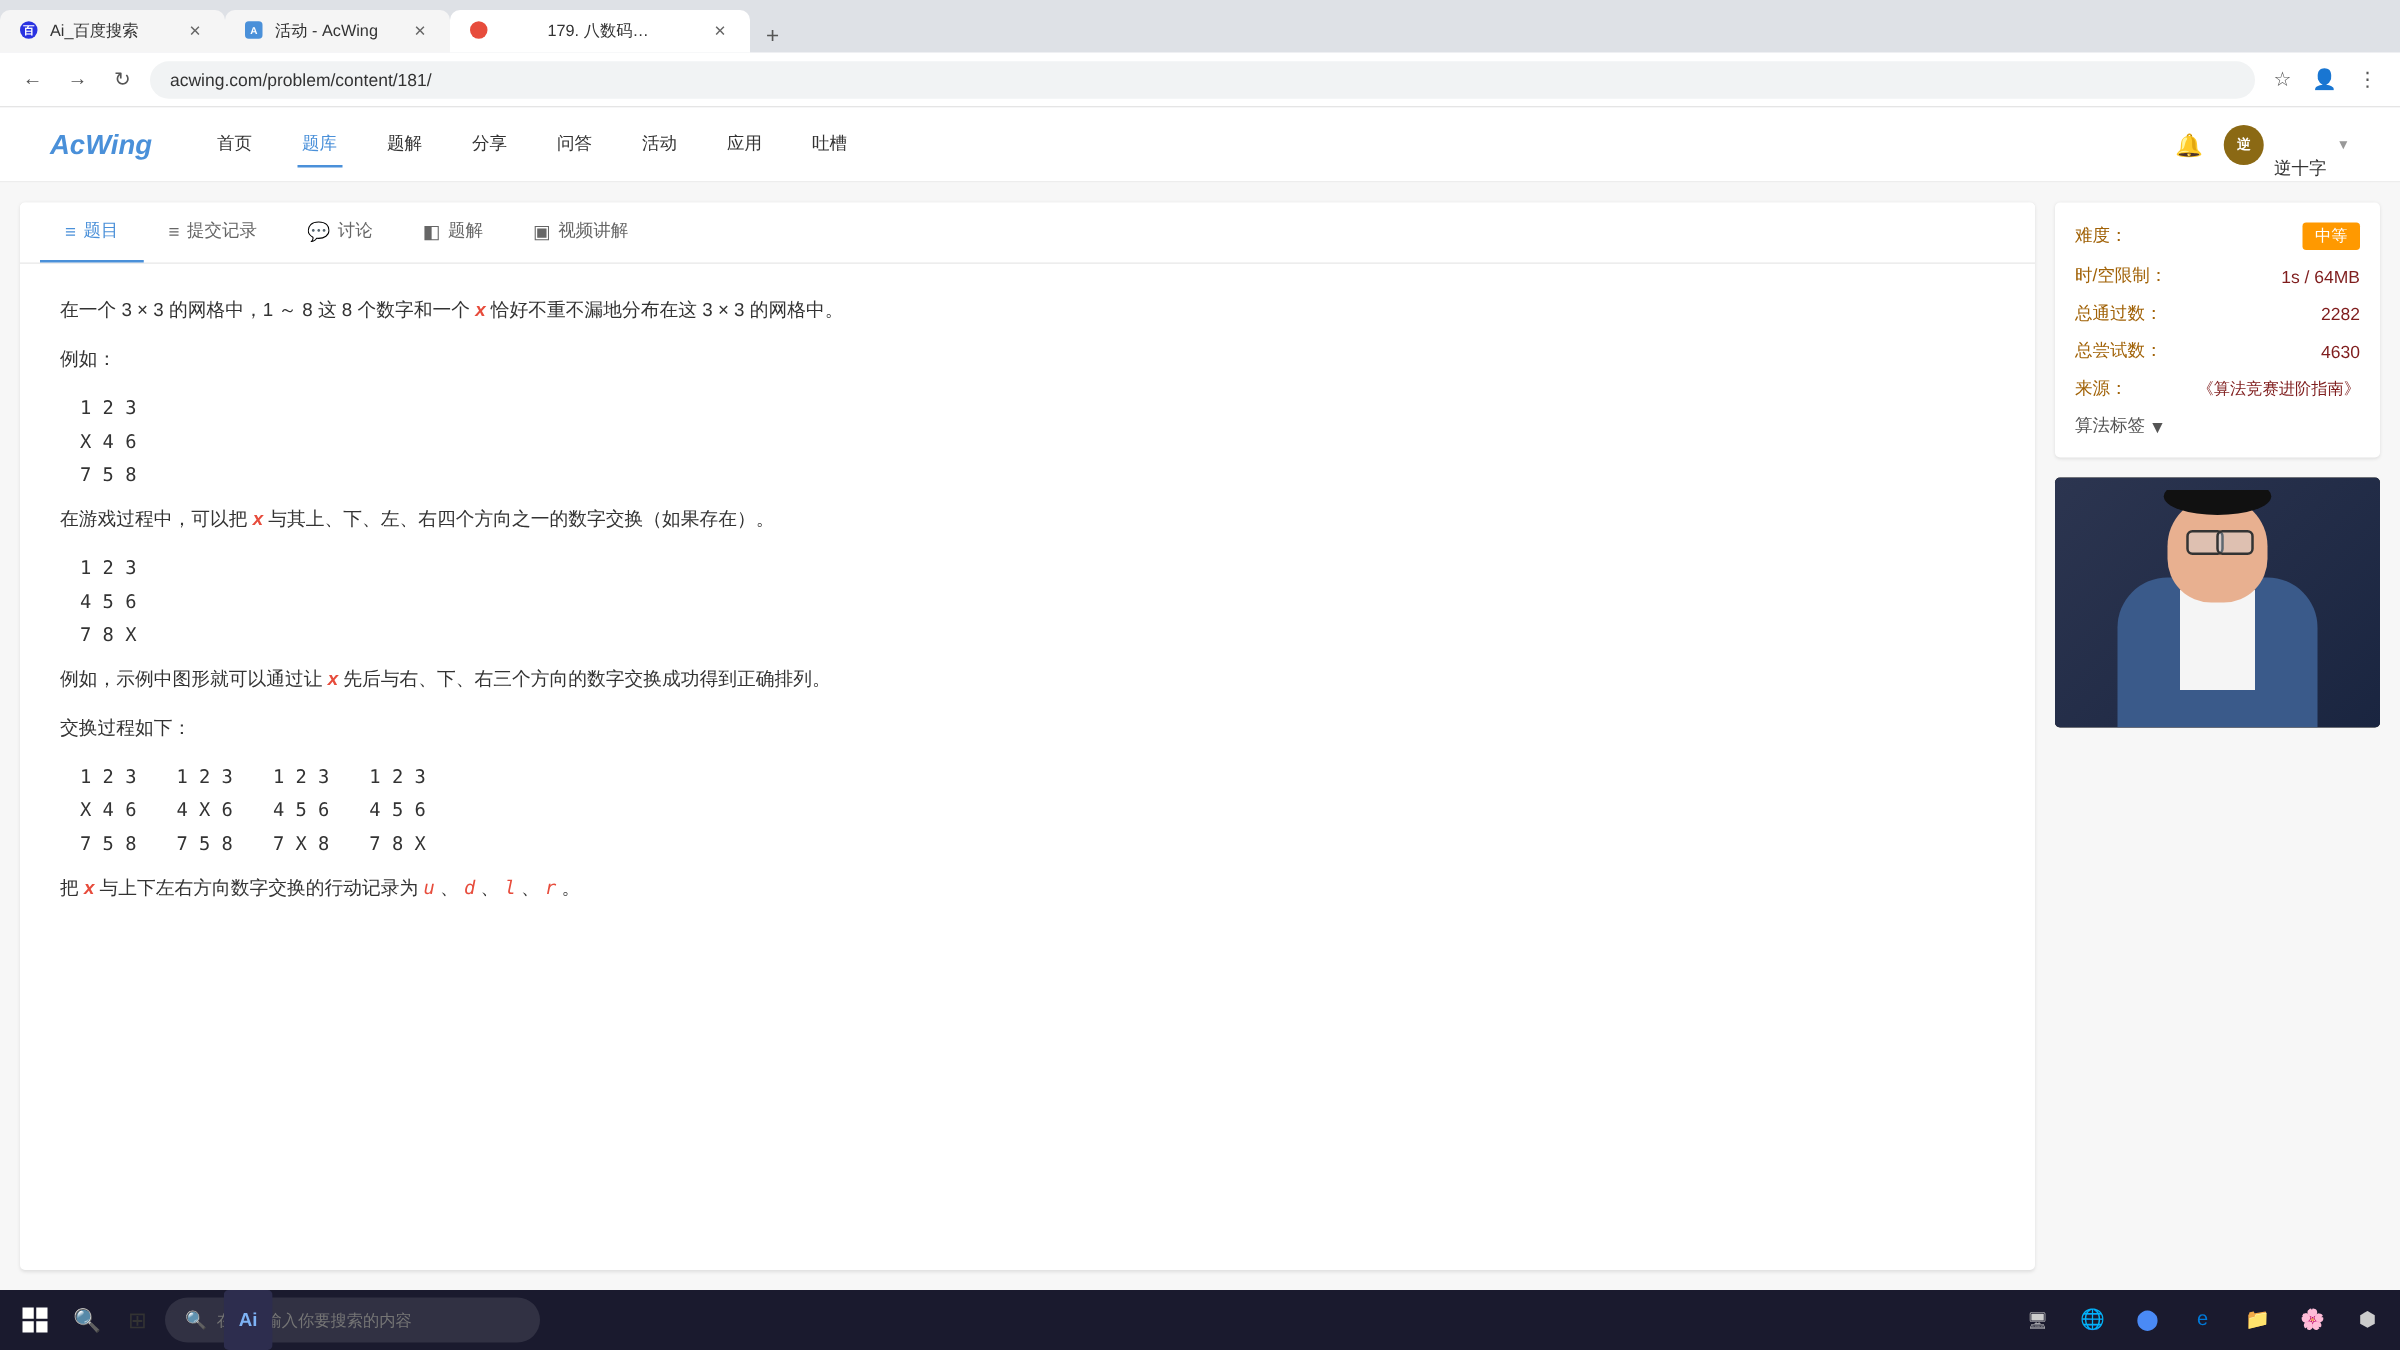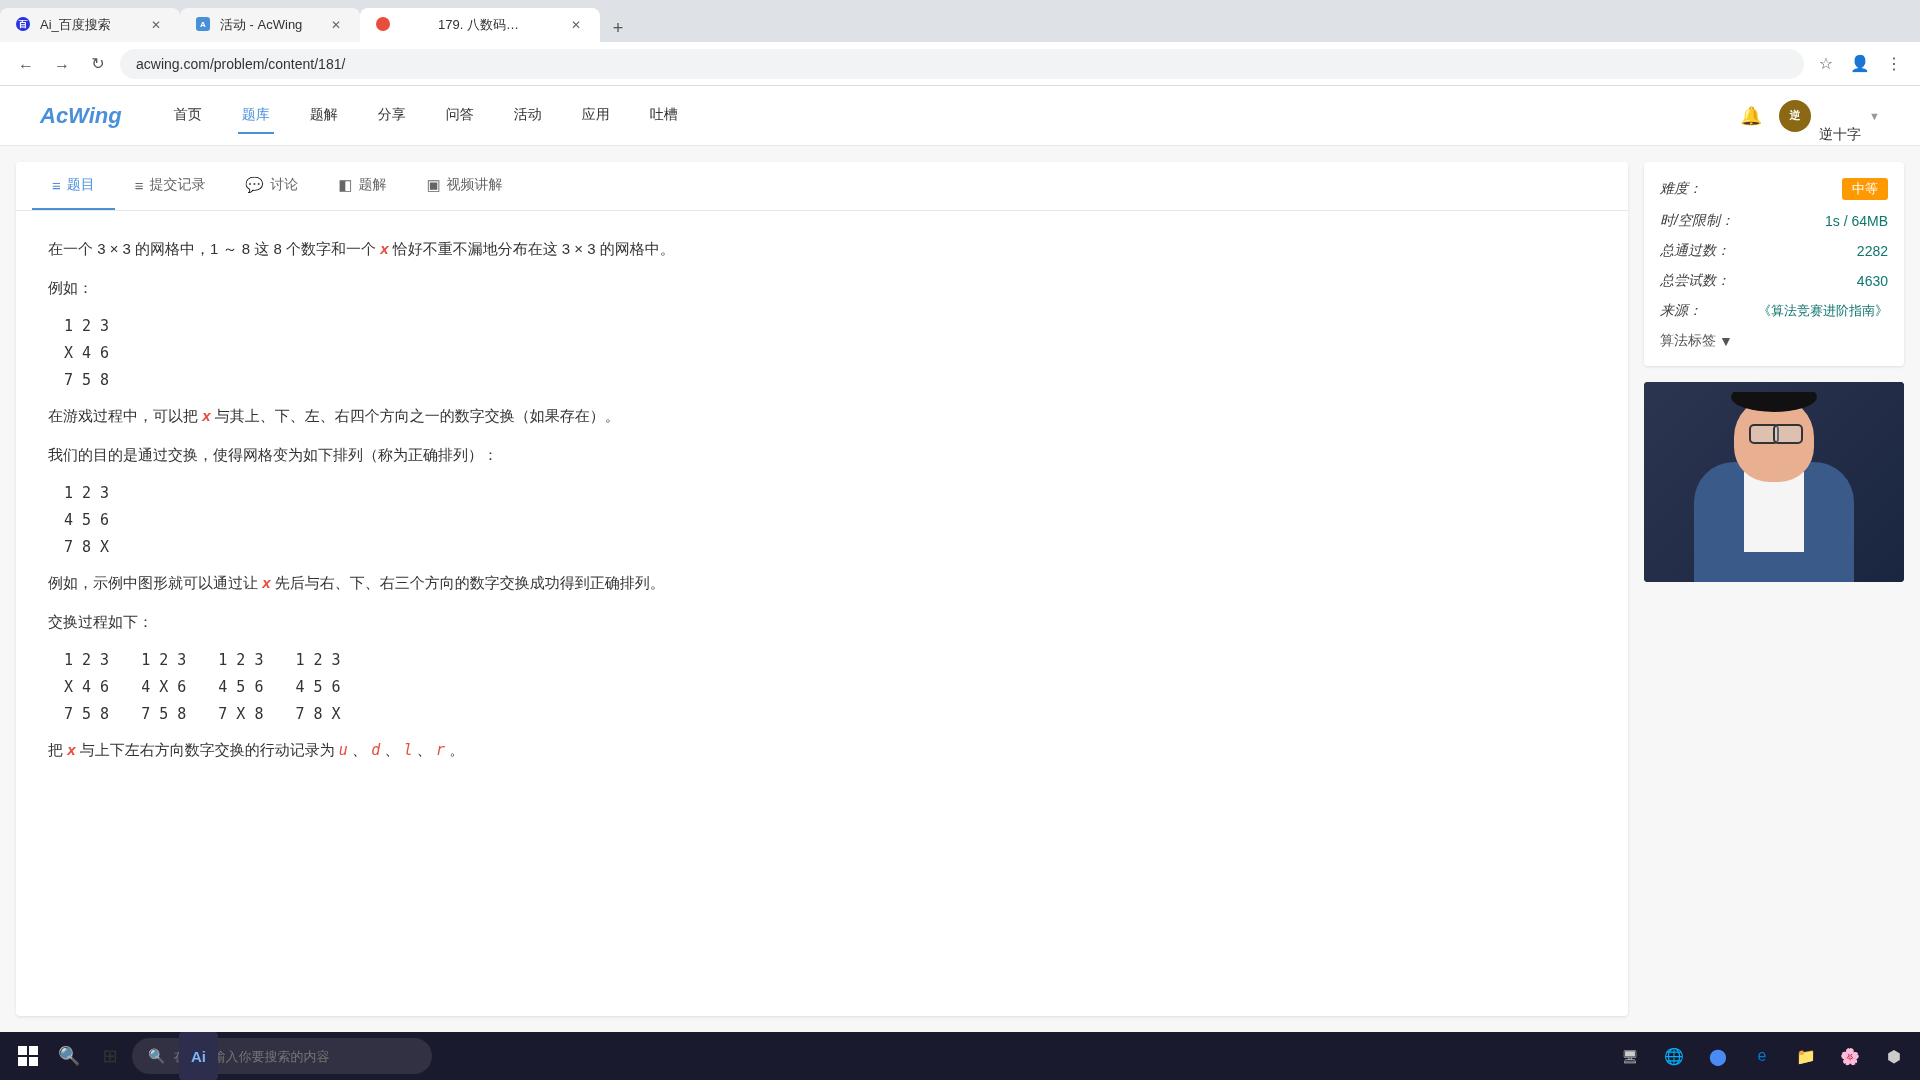--- a/index.html
+++ b/index.html
@@ -48,22 +48,22 @@
     .problem-body { padding: 24px 32px; line-height: 1.8; font-size: 15px; }
     .problem-body p { margin-bottom: 12px; }
     .inline-x { color: #e74c3c; font-weight: bold; font-style: italic; }
     .grid-display { font-family: monospace; font-size: 15px; line-height: 1.8; margin: 8px 0 8px 16px; }
     .exchange-grids { display: flex; gap: 32px; margin: 8px 0 8px 16px; font-family: monospace; font-size: 15px; line-height: 1.8; }
     .inline-u, .inline-d, .inline-l, .inline-r { color: #e74c3c; font-family: monospace; font-style: italic; }
 
     
     .sidebar-card { background: #fff; border-radius: 4px; box-shadow: 0 1px 3px rgba(0,0,0,0.1); padding: 16px; margin-bottom: 12px; }
     .sidebar-row { display: flex; justify-content: space-between; align-items: center; margin-bottom: 12px; font-size: 14px; }
-    .sidebar-label { color: #404040; font-style: italic; }
-    .sidebar-value { color: #0f766e; font-weight: 500; }
+    .sidebar-label { color: #a16207; }
+    .sidebar-value { color: #7f1d1d; font-weight: 500; }
     .difficulty-badge { background: #ff9900; color: #fff; border-radius: 3px; padding: 2px 10px; font-size: 13px; }
     .algo-tag { display: flex; align-items: center; gap: 3px; font-size: 14px; color: #555; cursor: pointer; }
 
     
     .taskbar { height: 48px; background: #1a1a2e; display: flex; align-items: center; padding: 0 8px; gap: 4px; flex-shrink: 0; }
     .taskbar-start { width: 40px; height: 40px; display: flex; align-items: center; justify-content: center; cursor: pointer; border-radius: 4px; }
     .taskbar-icon { width: 36px; height: 36px; display: flex; align-items: center; justify-content: center; cursor: pointer; border-radius: 4px; font-size: 18px; }
     .taskbar-search { display: flex; align-items: center; background: rgba(255,255,255,0.1); border-radius: 20px; padding: 4px 16px; gap: 8px; flex: 0 0 300px; height: 36px; }
     .taskbar-search-input { background: transparent; border: none; color: #aaa; font-size: 13px; outline: none; flex: 1; }
     .taskbar-spacer { flex: 1; }
@@ -185,21 +185,20 @@
             <div>X 4 6</div>
             <div>7 5 8</div>
           </div>
 
           <p>
             <span>在游戏过程中，可以把</span>
             <span class="inline-x">x</span>
             <span>与其上、下、左、右四个方向之一的数字交换（如果存在）。</span>
           </p>
 
-          <p>我们的目的是通过交换，使得网格变为如下排列（称为正确排列）：</p>
 
           <div class="grid-display">
             <div>1 2 3</div>
             <div>4 5 6</div>
             <div>7 8 X</div>
           </div>
 
           <p>
             <span>例如，示例中图形就可以通过让</span>
             <span class="inline-x">x</span>

